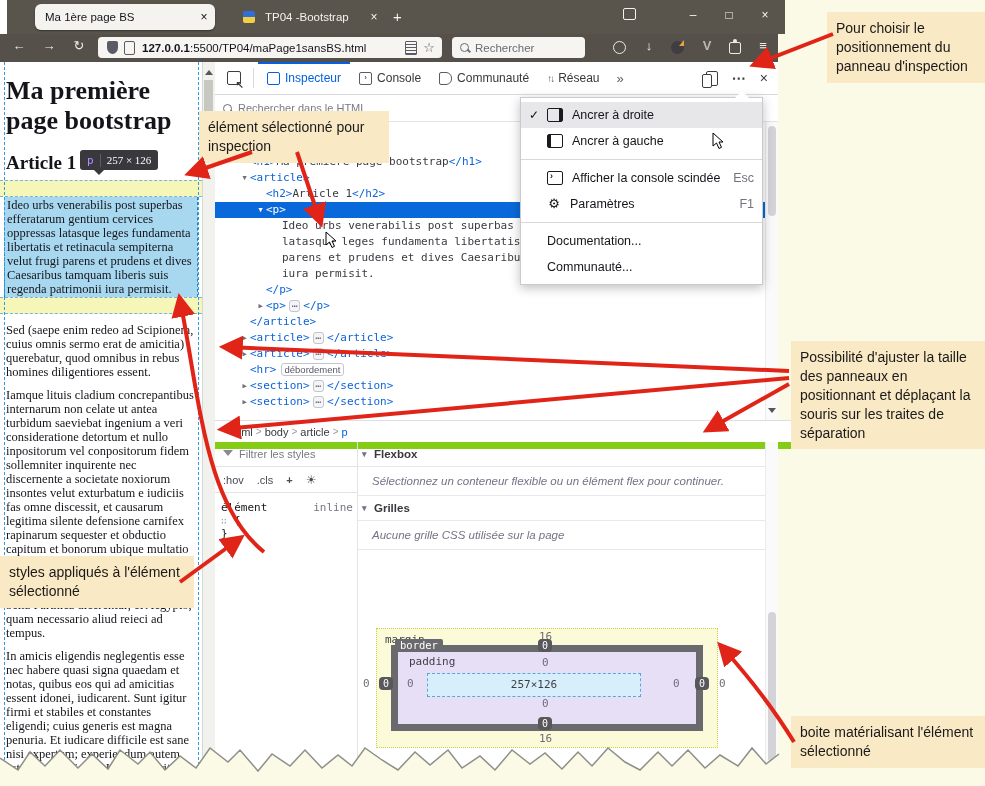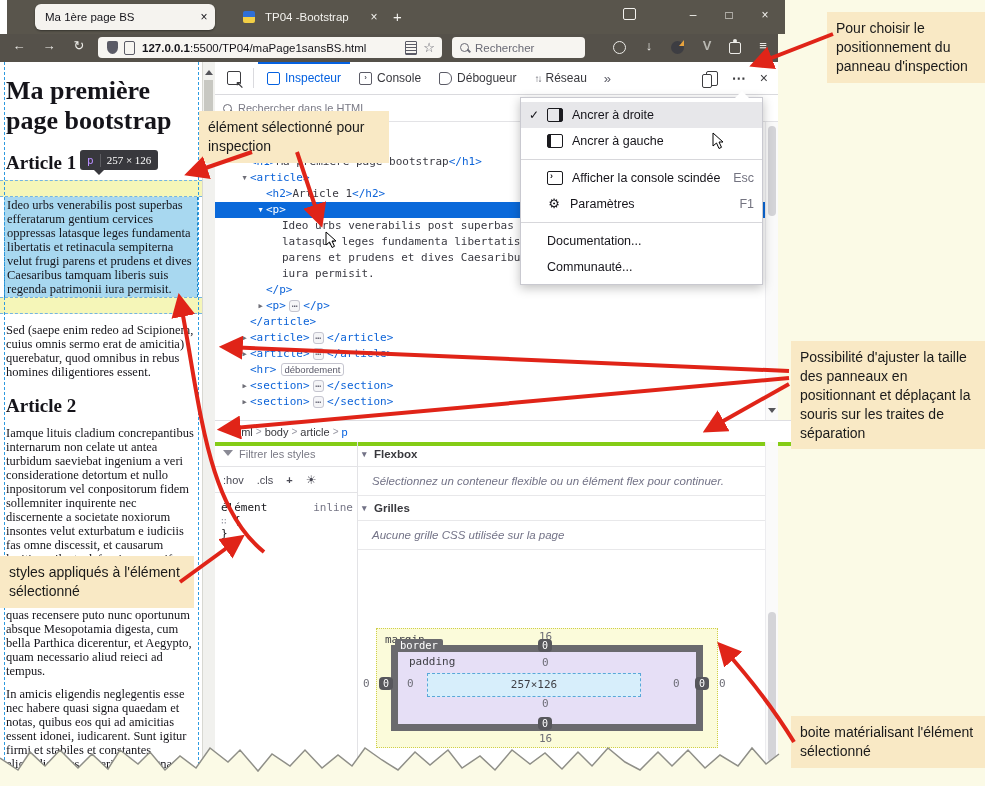--- a/index.html
+++ b/index.html
@@ -97,21 +97,21 @@
   .seg-tag{color:#0c63d8;}
   .trow.sel .seg-tag{color:#fff;}
   .seg-badge{font-family:"Liberation Sans",sans-serif;font-size:9.5px;color:#585868;border:1px solid #c5c5cf;
              border-radius:3px;padding:0 3px;background:#fff;margin-left:4px;}
   .seg-ell{font-size:9px;color:#585868;border:1px solid #c5c5cf;border-radius:3px;padding:0 2px;background:#f5f5f7;margin:0 3px;}
 
   .dt-vscroll{position:absolute;right:0px;top:60px;width:12px;height:298px;background:#fafafa;border-left:1px solid #ececef;}
   .dtthumb{position:absolute;left:2px;top:4px;width:8px;height:90px;background:#d4d4d8;border-radius:4px;}
   .sb-down{position:absolute;left:2px;bottom:3px;border:4px solid transparent;border-top:5px solid #55555a;}
 
-  .breadcrumb{position:absolute;left:0;top:358px;width:100%;height:21px;border-top:1px solid #dedee2;border-bottom:4px solid #84cc16;
+  .breadcrumb{position:absolute;left:0;top:358px;width:100%;height:21px;border-top:1px solid #dedee2;border-bottom:7px solid #84cc16;
               display:flex;align-items:center;font-size:11px;color:#38383d;background:#fff;}
   .crumb{padding:0 3px;}
   .crumb.last{color:#0561e0;}
   .csep{color:#9a9aa5;font-size:10px;}
 
   .dt-bottom{position:absolute;left:0;top:380px;width:100%;height:328px;}
   .stylecol{position:absolute;left:0;top:0;width:142px;height:100%;border-right:1px solid #e3e3e6;}
   .filterrow{height:24px;border-bottom:1px solid #e3e3e6;display:flex;align-items:center;color:#7a7a85;font-size:11px;}
   .funnel{width:0;height:0;border:5px solid transparent;border-top:6px solid #8a8a95;margin:2px 6px 0 8px;position:relative;}
   .pseudorow{height:25px;border-bottom:1px solid #e3e3e6;display:flex;align-items:center;gap:13px;
@@ -225,21 +225,20 @@
       <div class="guide" style="left:198px"></div>
       <div class="pgpad">
         <h1>Ma première page bootstrap</h1>
         <h2>Article 1</h2>
         <div class="stripe"></div>
         <div class="selpara">
           <p>Ideo urbs venerabilis post superbas efferatarum gentium cervices oppressas latasque leges fundamenta libertatis et retinacula sempiterna velut frugi parens et prudens et dives Caesaribus tamquam liberis suis regenda patrimonii iura permisit.</p>
         </div>
         <div class="stripe"></div>
         <p>Sed (saepe enim redeo ad Scipionem, cuius omnis sermo erat de amicitia) querebatur, quod omnibus in rebus homines diligentiores essent.</p>
-        <h2>Article 2</h2>
         <p>Iamque lituis cladium concrepantibus internarum non celate ut antea turbidum saeviebat ingenium a veri consideratione detortum et nullo inpositorum vel conpositorum fidem sollemniter inquirente nec discernente a societate noxiorum insontes velut exturbatum e iudiciis fas omne discessit, et causarum legitima silente defensione carnifex rapinarum sequester et obductio capitum et bonorum ubique multatio augebantur per orientales provincias quas recensere puto nunc oportunum absque Mesopotamia digesta, cum bella Parthica dicerentur, et Aegypto, quam necessario aliud reieci ad tempus.</p>
         <p>In amicis eligendis neglegentis esse nec habere quasi signa quaedam et notas, quibus eos qui ad amicitias essent idonei, iudicarent. Sunt igitur firmi et stabiles et constantes eligendi; cuius generis est magna penuria. Et iudicare difficile est sane nisi expertum; experiendum autem est in ipsa amicitia. Ita praecurrit amicitia iudicium tollitque experiendi potestatem.</p>
       </div>
       <div class="tooltip">
         <span class="ttag">p</span>
         <span>257 × 126</span>
       </div>
     </div>
 
     <div class="pgscroll">
@@ -255,21 +254,21 @@
         <div class="dt-tab active">
           <span class="insp-ico"></span>
           <span>Inspecteur</span>
         </div>
         <div class="dt-tab">
           <span class="cons-ico">›</span>
           <span>Console</span>
         </div>
         <div class="dt-tab">
           <span class="debug-ico"></span>
-          <span>Débogueur</span>
+          <span>Communauté</span>
         </div>
         <div class="dt-tab">
           <span class="net-ico">↑↓</span>
           <span>Réseau</span>
         </div>
         <span class="dt-more">»</span>
         <div class="dt-right">
           <span class="dev-ico"></span>
           <span class="dots">⋯</span>
           <span class="dt-close">×</span>

